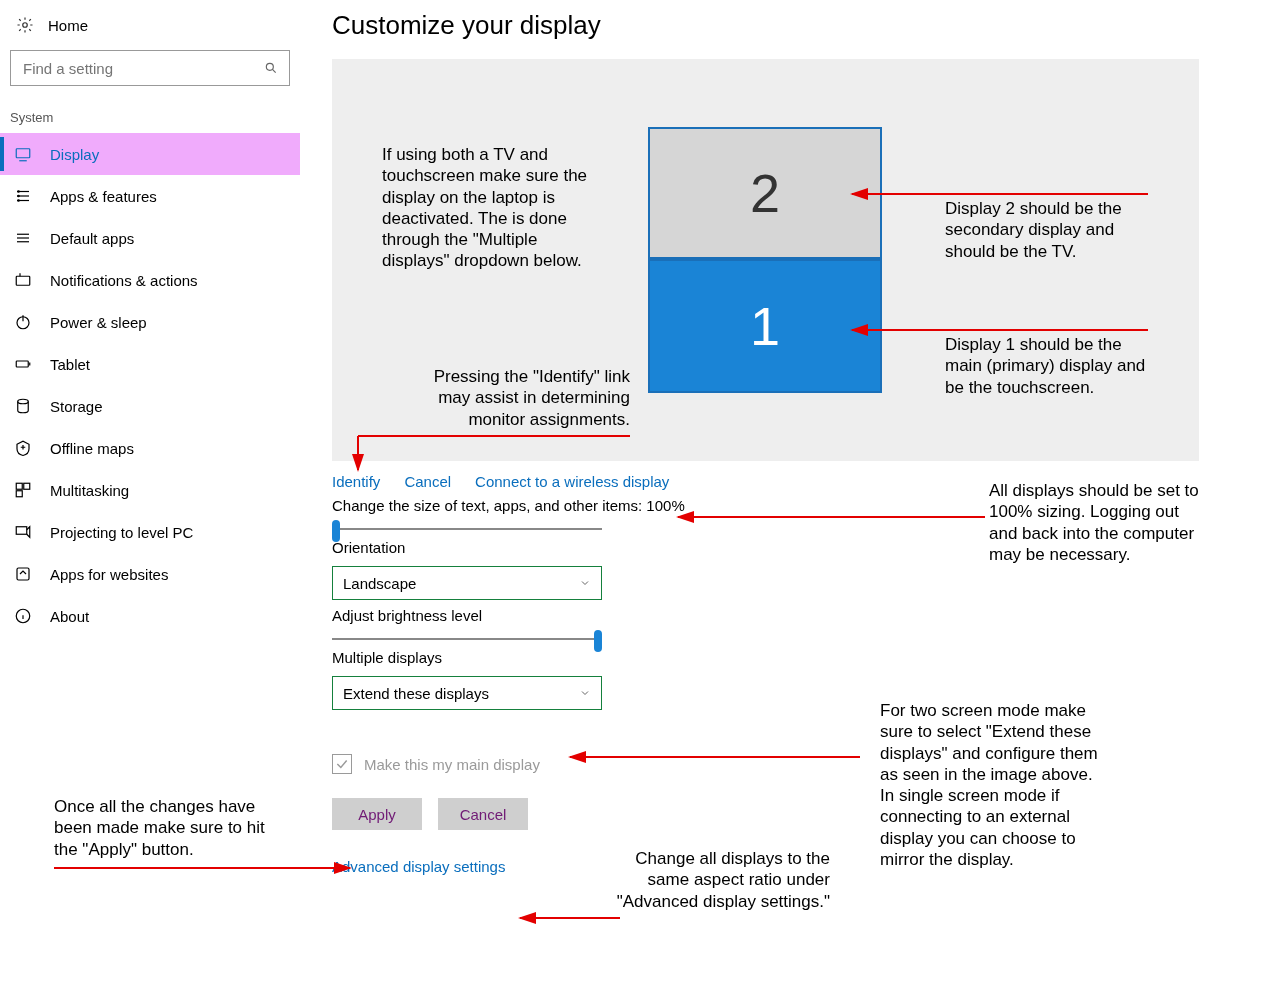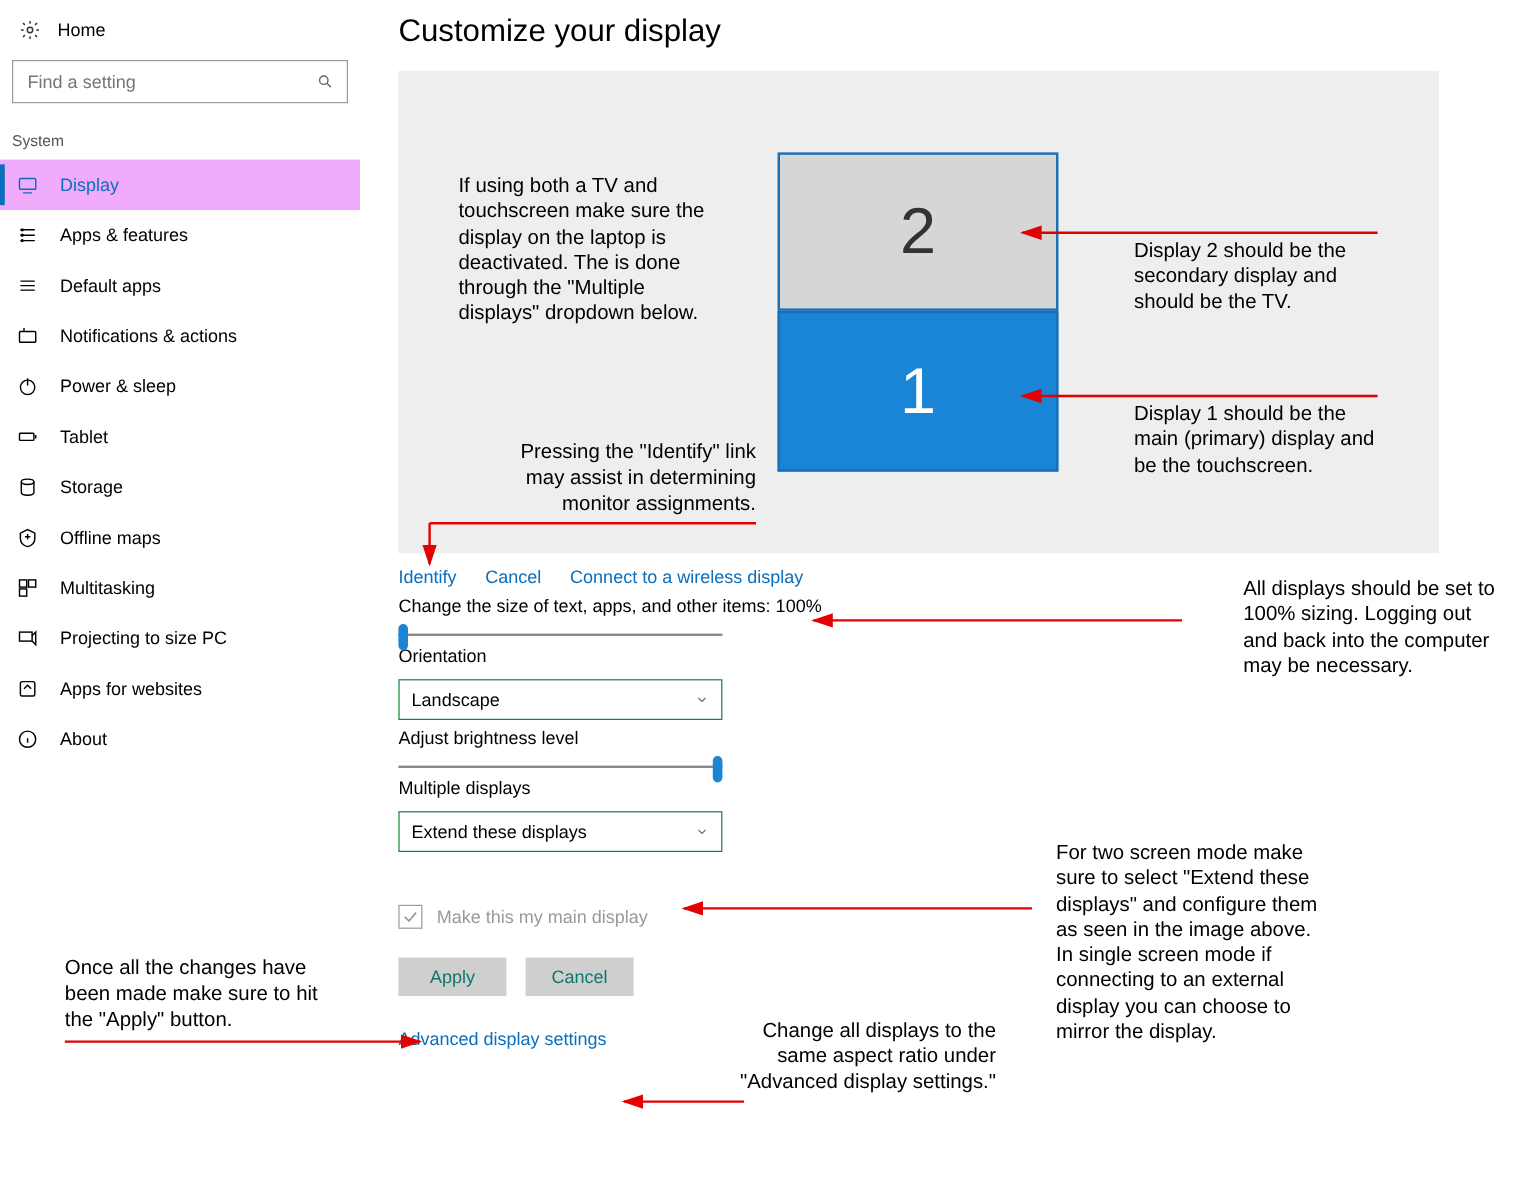--- a/index.html
+++ b/index.html
@@ -143,21 +143,21 @@
     color: #9a9a9a;
   }
   .cb {
     width:20px; height:20px; border:1px solid #9a9a9a;
     display:flex; align-items:center; justify-content:center;
     color:#9a9a9a;
   }
   .btn-row { margin-top: 24px; display:flex; gap:16px; }
   .btn {
     width: 90px; height: 32px;
-    background:#cfcfcf; color:#0f766e;
+    background:#cfcfcf; color:#701a75;
     display:flex; align-items:center; justify-content:center;
     font-size:15px;
     border: none;
   }
   .adv-link { margin-top: 28px; color:#0a6ebd; font-size:15px; cursor:pointer; }
 
   
   .annot {
     position: absolute;
     color: #000;
@@ -283,21 +283,21 @@
         </span>
         <span>Multitasking</span>
       </div>
       <div class="nav-item">
         <span class="icon-slot">
           <svg viewBox="0 0 24 24" width="18" height="18" fill="none" stroke="currentColor" stroke-width="1.6">
             <rect x="3" y="5" width="14" height="10"></rect>
             <polyline points="17 9 21 5 21 19 17 15"></polyline>
           </svg>
         </span>
-        <span>Projecting to size PC</span>
+        <span>Projecting to level PC</span>
       </div>
       <div class="nav-item">
         <span class="icon-slot">
           <svg viewBox="0 0 24 24" width="18" height="18" fill="none" stroke="currentColor" stroke-width="1.6">
             <rect x="4" y="4" width="16" height="16" rx="2"></rect>
             <polyline points="8 12 12 8 16 12"></polyline>
           </svg>
         </span>
         <span>Apps for websites</span>
       </div>
@@ -401,21 +401,21 @@
 <div class="annot" style="left:945px; top:334px; width:210px">Display 1 should be the main (primary) display and be the touchscreen.</div>
 <svg class="arrow-svg" style="left:0;top:0" width="1277" height="987">
   <line x1="1148" y1="330" x2="852" y2="330" stroke="#e30000" stroke-width="2" marker-end="url(#ah)"></line>
 </svg>
 
 <svg class="arrow-svg" style="left:0;top:0" width="1277" height="987">
   <polyline points="358,436 358,470" fill="none" stroke="#e30000" stroke-width="2" marker-end="url(#ah)"></polyline>
   <line x1="358" y1="436" x2="630" y2="436" stroke="#e30000" stroke-width="2"></line>
 </svg>
 
-<div class="annot" style="left:1036px; top:480px; width:220px">All displays should be set to 100% sizing.  Logging out and back into the computer may be necessary.</div>
+<div class="annot" style="left:989px; top:480px; width:220px">All displays should be set to 100% sizing.  Logging out and back into the computer may be necessary.</div>
 <svg class="arrow-svg" style="left:0;top:0" width="1277" height="987">
   <line x1="985" y1="517" x2="678" y2="517" stroke="#e30000" stroke-width="2" marker-end="url(#ah)"></line>
 </svg>
 
 <div class="annot" style="left:880px; top:700px; width:220px">For two screen mode make sure to select "Extend these displays" and configure them as seen in the image above.  In single screen mode if connecting to an external display you can choose to mirror the display.</div>
 <svg class="arrow-svg" style="left:0;top:0" width="1277" height="987">
   <line x1="860" y1="757" x2="570" y2="757" stroke="#e30000" stroke-width="2" marker-end="url(#ah)"></line>
 </svg>
 
 <div class="annot" style="left:610px; top:848px; width:220px; text-align:right">Change all displays to the same aspect ratio under "Advanced display settings."</div>

